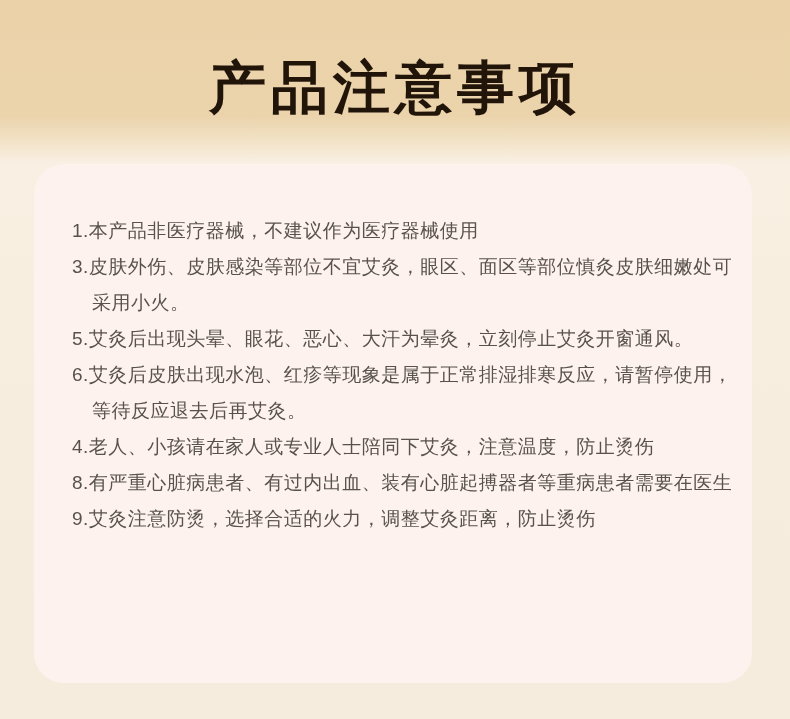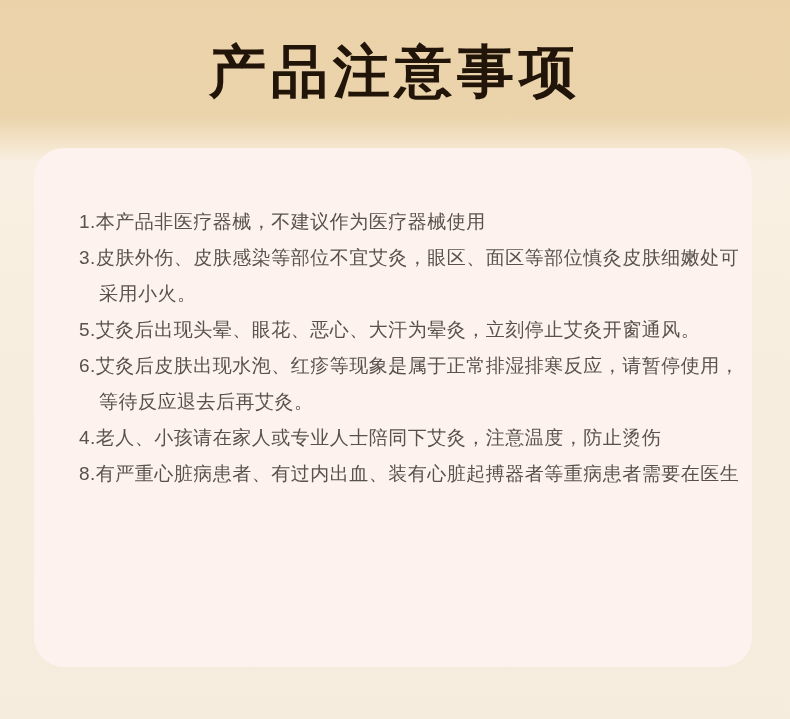--- a/index.html
+++ b/index.html
@@ -13,41 +13,41 @@
     font-family: "Liberation Sans", "DejaVu Sans", sans-serif;
     background: linear-gradient(180deg,
       #ebd2a9 0%,
       #ebd3ab 16%,
       #f2e2c6 19.5%,
       #f9efe2 22.5%,
       #f7edde 60%,
       #f6ecdd 100%);
   }
   .page-title {
-    margin: 0;
+    margin: 16px;
     padding-top: 34px;
     height: 74px;
     line-height: 74px;
     text-align: center;
     font-size: 57px;
     font-weight: 800;
     letter-spacing: 5px;
     color: #211409;
   }
   .notice-card {
     box-sizing: border-box;
     width: 718px;
     height: 519px;
     margin: 40px 0 0 34px;
     background: #fdf2ee;
     border-radius: 30px;
     padding: 45px 26px 38px 34px;
   }
   .notice-list {
-    margin: 11px;
+    margin: 4px;
     padding: 0;
     list-style: none;
   }
   .notice-item {
     font-size: 19px;
     line-height: 36px;
     letter-spacing: 0.5px;
     color: #58524b;
     padding-left: 20px;
     text-indent: -20px;
@@ -60,14 +60,15 @@
 <h1 class="page-title">产品注意事项</h1>
 
 <div class="notice-card">
   <ol class="notice-list">
       <li class="notice-item"><span>1.本产品非医疗器械，不建议作为医疗器械使用</span></li>
       <li class="notice-item"><span>3.皮肤外伤、皮肤感染等部位不宜艾灸，眼区、面区等部位慎灸皮肤细嫩处可</span><br><span>采用小火。</span></li>
       <li class="notice-item"><span>5.艾灸后出现头晕、眼花、恶心、大汗为晕灸，立刻停止艾灸开窗通风。</span></li>
       <li class="notice-item"><span>6.艾灸后皮肤出现水泡、红疹等现象是属于正常排湿排寒反应，请暂停使用，</span><br><span>等待反应退去后再艾灸。</span></li>
       <li class="notice-item"><span>4.老人、小孩请在家人或专业人士陪同下艾灸，注意温度，防止烫伤</span></li>
       <li class="notice-item"><span>8.有严重心脏病患者、有过内出血、装有心脏起搏器者等重病患者需要在医生</span><br></li>
+      <li class="notice-item"><span>9.艾灸注意防烫，选择合适的火力，调整艾灸距离，防止烫伤</span></li>
     </ol>
 </div>
 
 </body></html>

